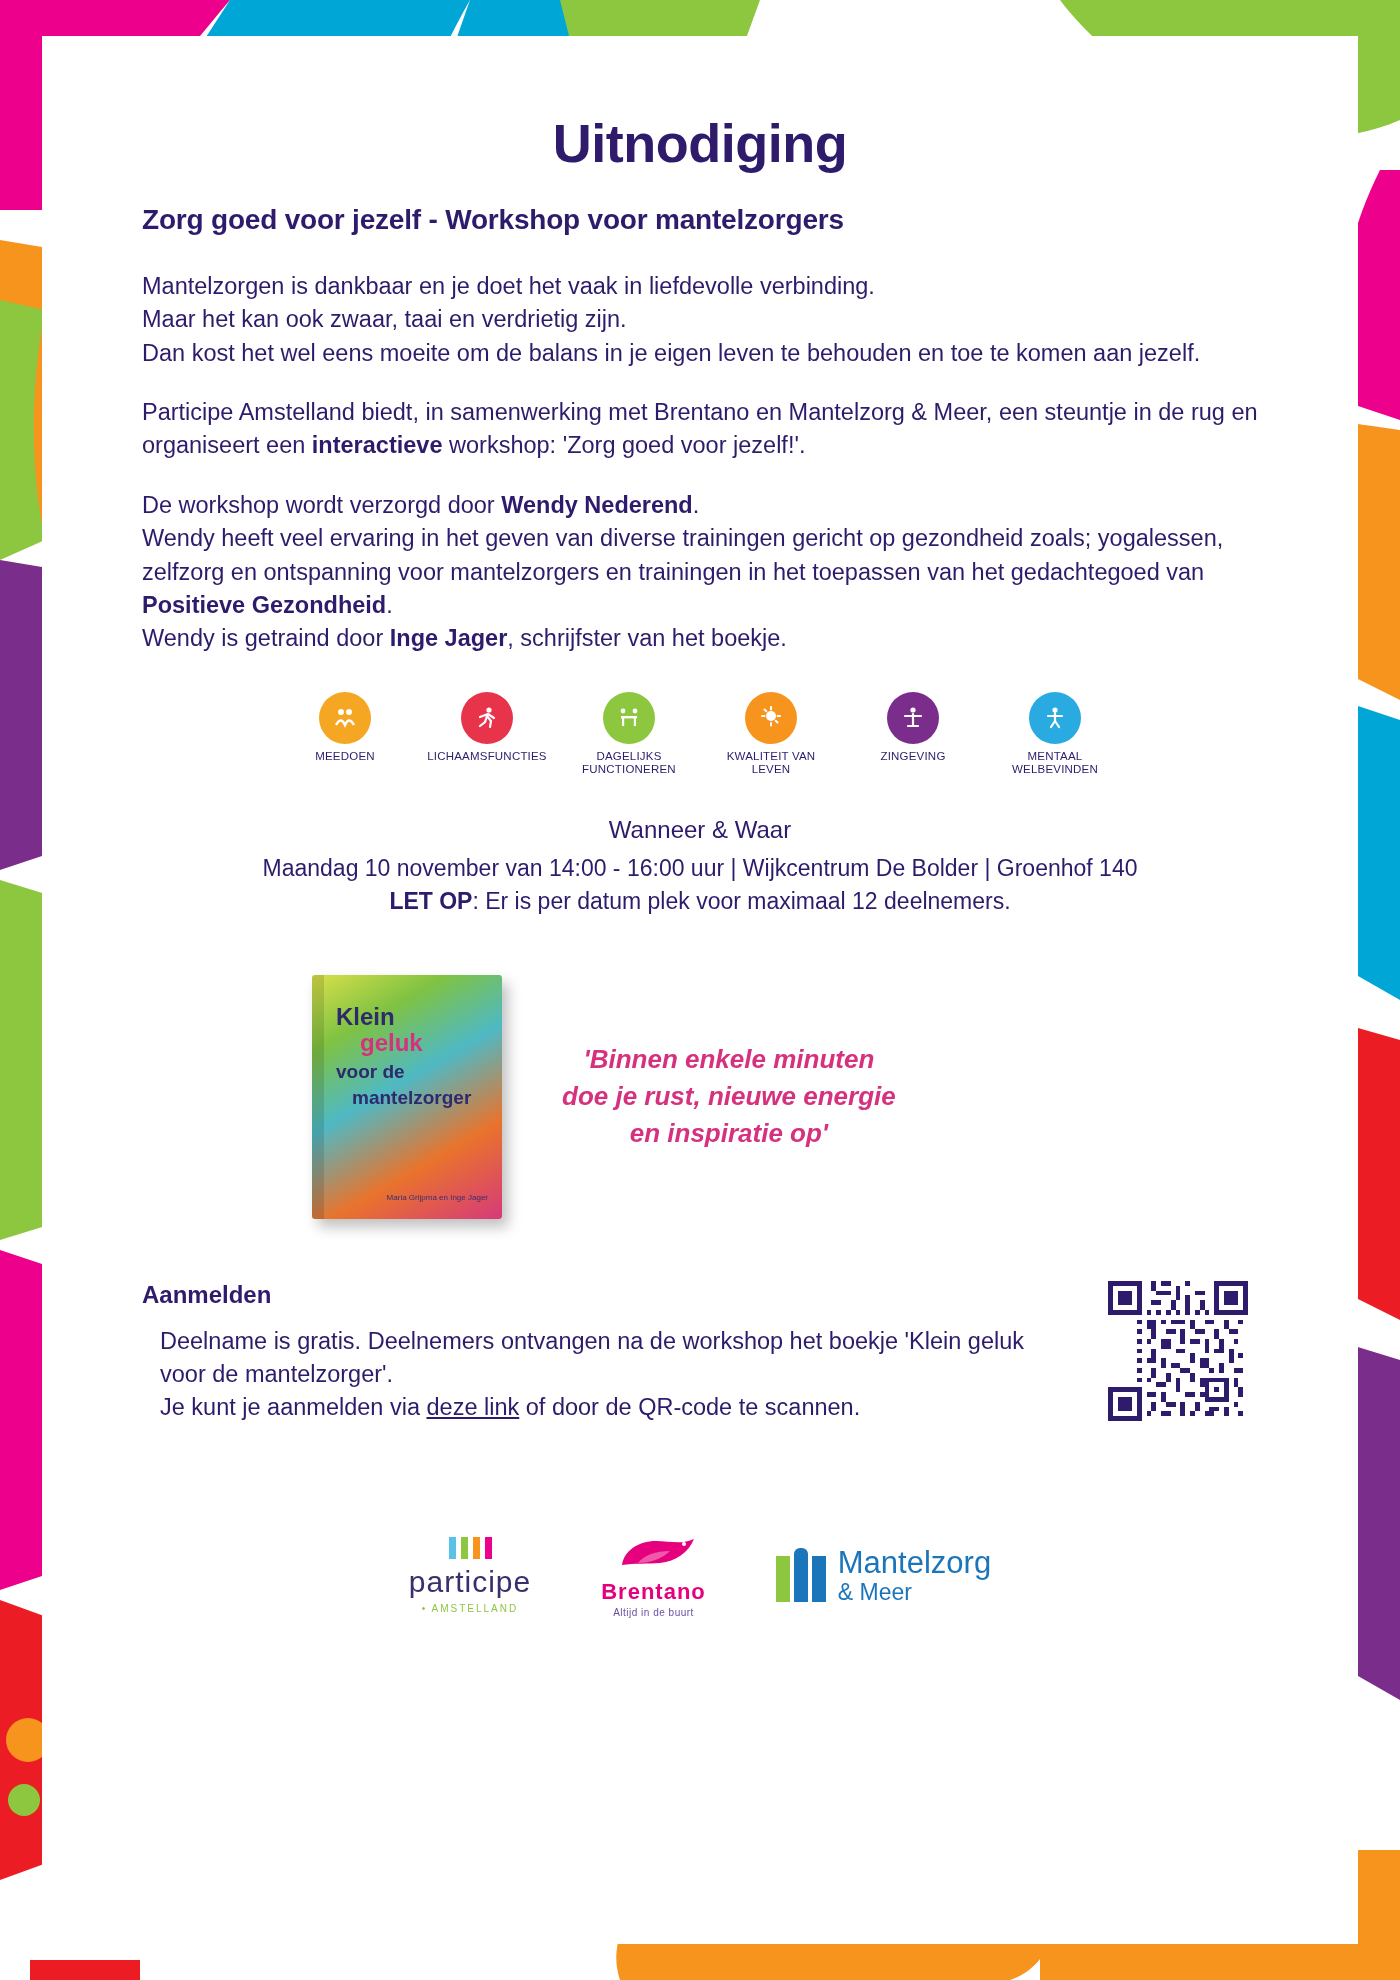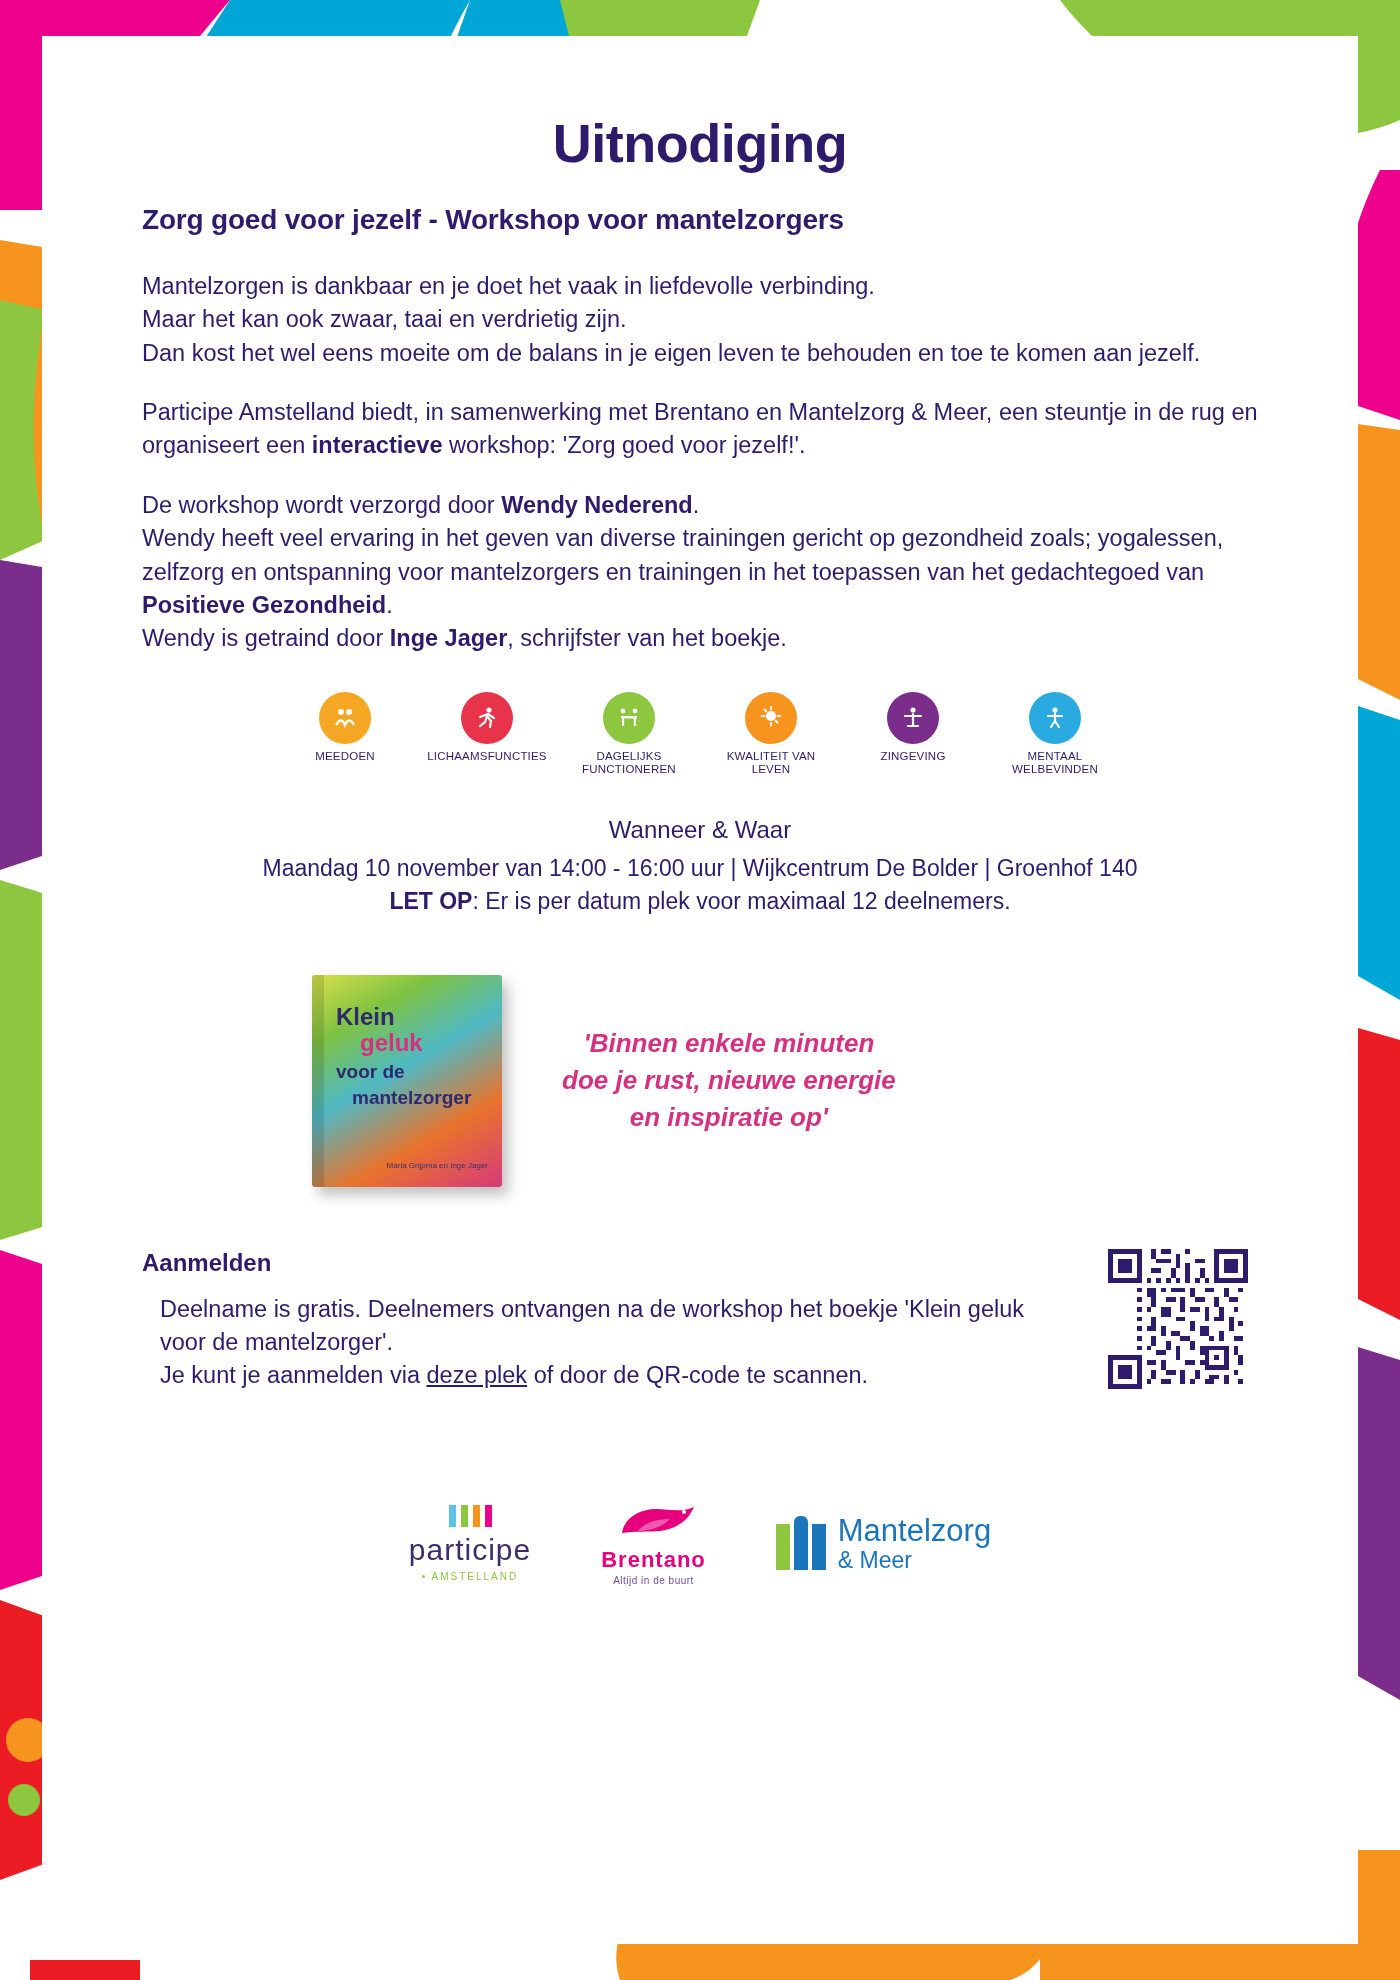--- a/index.html
+++ b/index.html
@@ -117,21 +117,21 @@
   
   #book-row {
     display: flex;
     align-items: center;
     gap: 60px;
     margin-top: 56px;
     padding-left: 170px;
   }
   #book-cover {
     width: 190px;
-    height: 212px;
+    height: 244px;
     position: relative;
     flex: none;
     border-radius: 3px;
     background: linear-gradient(150deg,#d9e04a 0%, #7fc242 22%, #4fb9c4 45%, #e9732c 72%, #d63a7a 100%);
     box-shadow: 6px 8px 14px rgba(0,0,0,0.25);
     overflow: hidden;
   }
   #book-cover .spine {
     position: absolute; left: 0; top: 0; bottom: 0; width: 12px;
     background: rgba(0,0,0,0.12);
@@ -398,21 +398,21 @@
       <div>doe je rust, nieuwe energie</div>
       <div>en inspiratie op'</div>
     </div>
   </div>
 
   <div id="signup-row">
     <div id="signup-text">
       <div id="signup-head">Aanmelden</div>
       <div id="signup-body">
         <span>Deelname is gratis. Deelnemers ontvangen na de workshop het boekje 'Klein geluk voor de mantelzorger'.</span><br>
-        <span>Je kunt je aanmelden via </span><a href="#">deze plek</a><span> of door de QR-code te scannen.</span>
+        <span>Je kunt je aanmelden via </span><a href="#">deze link</a><span> of door de QR-code te scannen.</span>
       </div>
     </div>
 
     <svg id="qr-code" viewBox="0 0 29 29" shape-rendering="crispEdges">
       <rect width="29" height="29" fill="#ffffff"></rect>
       <g fill="#2e1b6b">
 
         <rect x="0" y="0" width="7" height="1"></rect>
           <rect x="0" y="6" width="7" height="1"></rect>
         <rect x="0" y="0" width="1" height="7"></rect>

